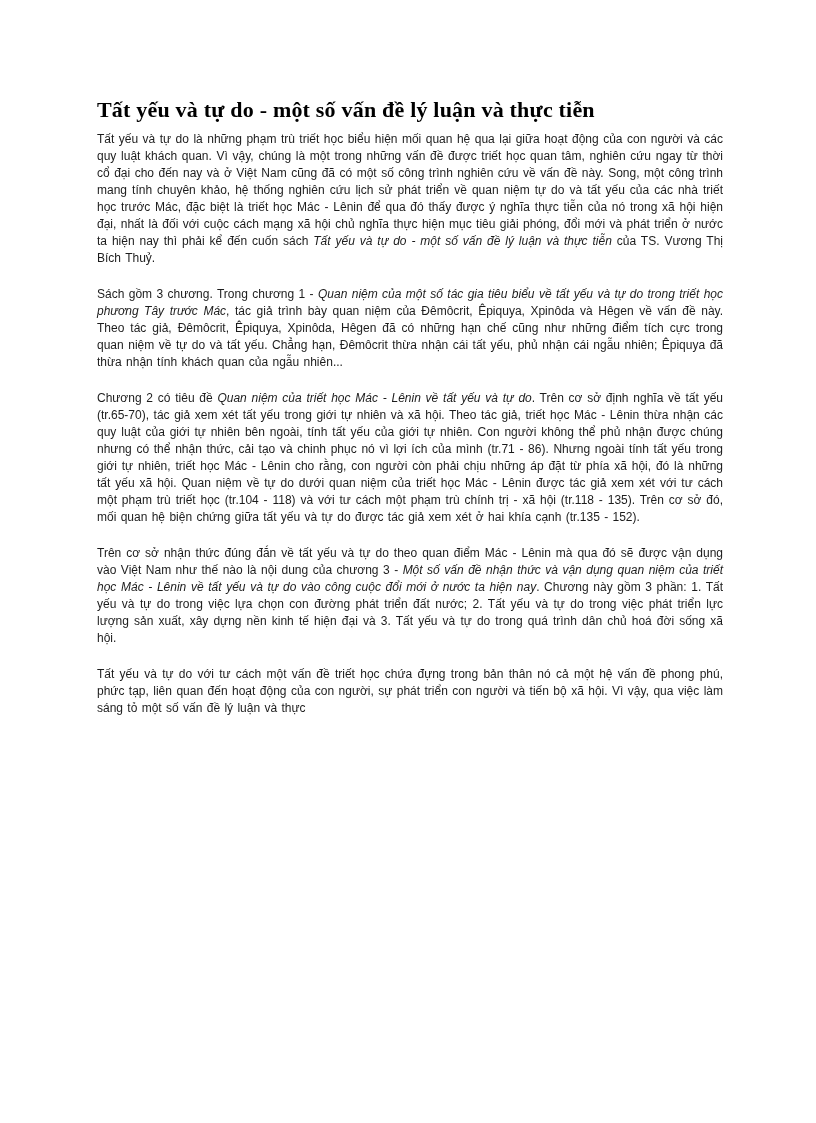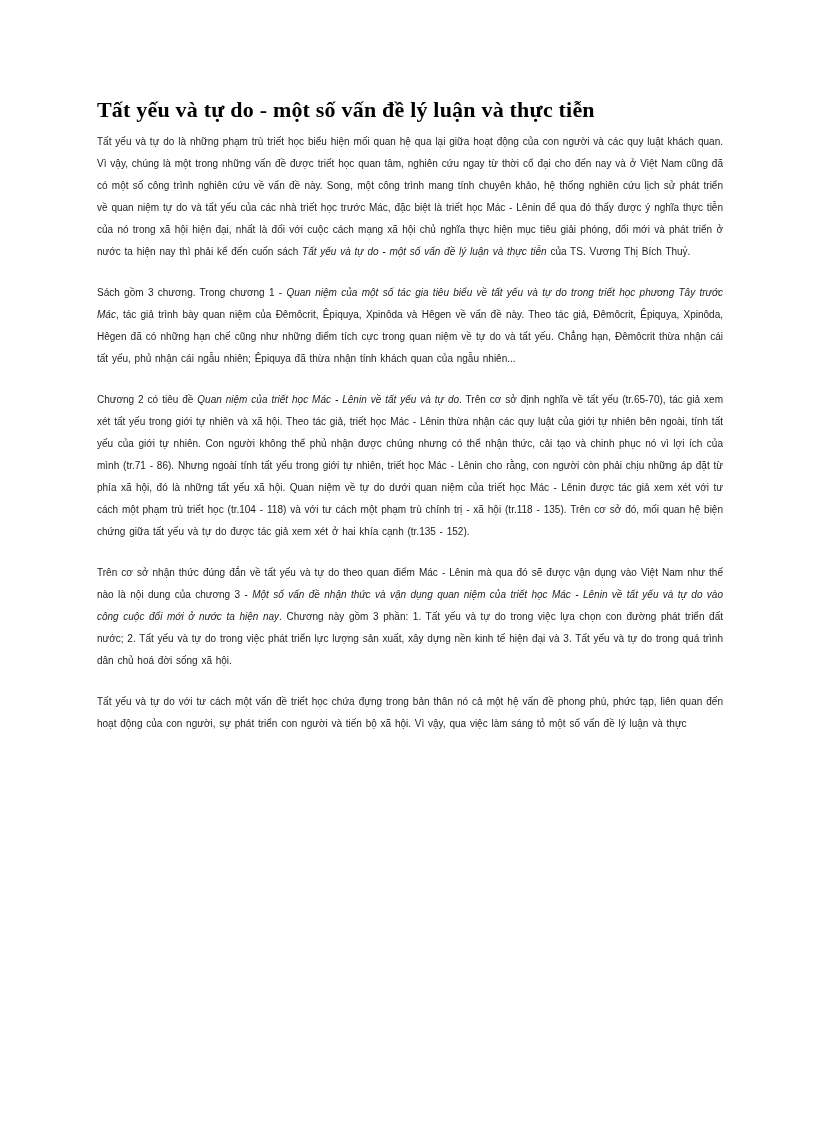--- a/index.html
+++ b/index.html
@@ -22,22 +22,22 @@
     font-family: "Liberation Serif", serif;
     font-size: 22px;
     font-weight: bold;
     color: #000000;
     margin: 0 0 7px 0;
     line-height: 1.25;
     letter-spacing: 0.2px;
   }
   .para {
     margin: 0 0 19px 0;
-    font-size: 10px;
-    line-height: 22px;
+    font-size: 12px;
+    line-height: 17px;
     text-align: justify;
     word-spacing: 1px;
   }
   .i { font-style: italic; }
 </style>
 </head>
 <body>
 
 <div class="page" style="background: rgb(255, 255, 255);">
   <div class="content" style="color: rgb(28, 28, 28);">

